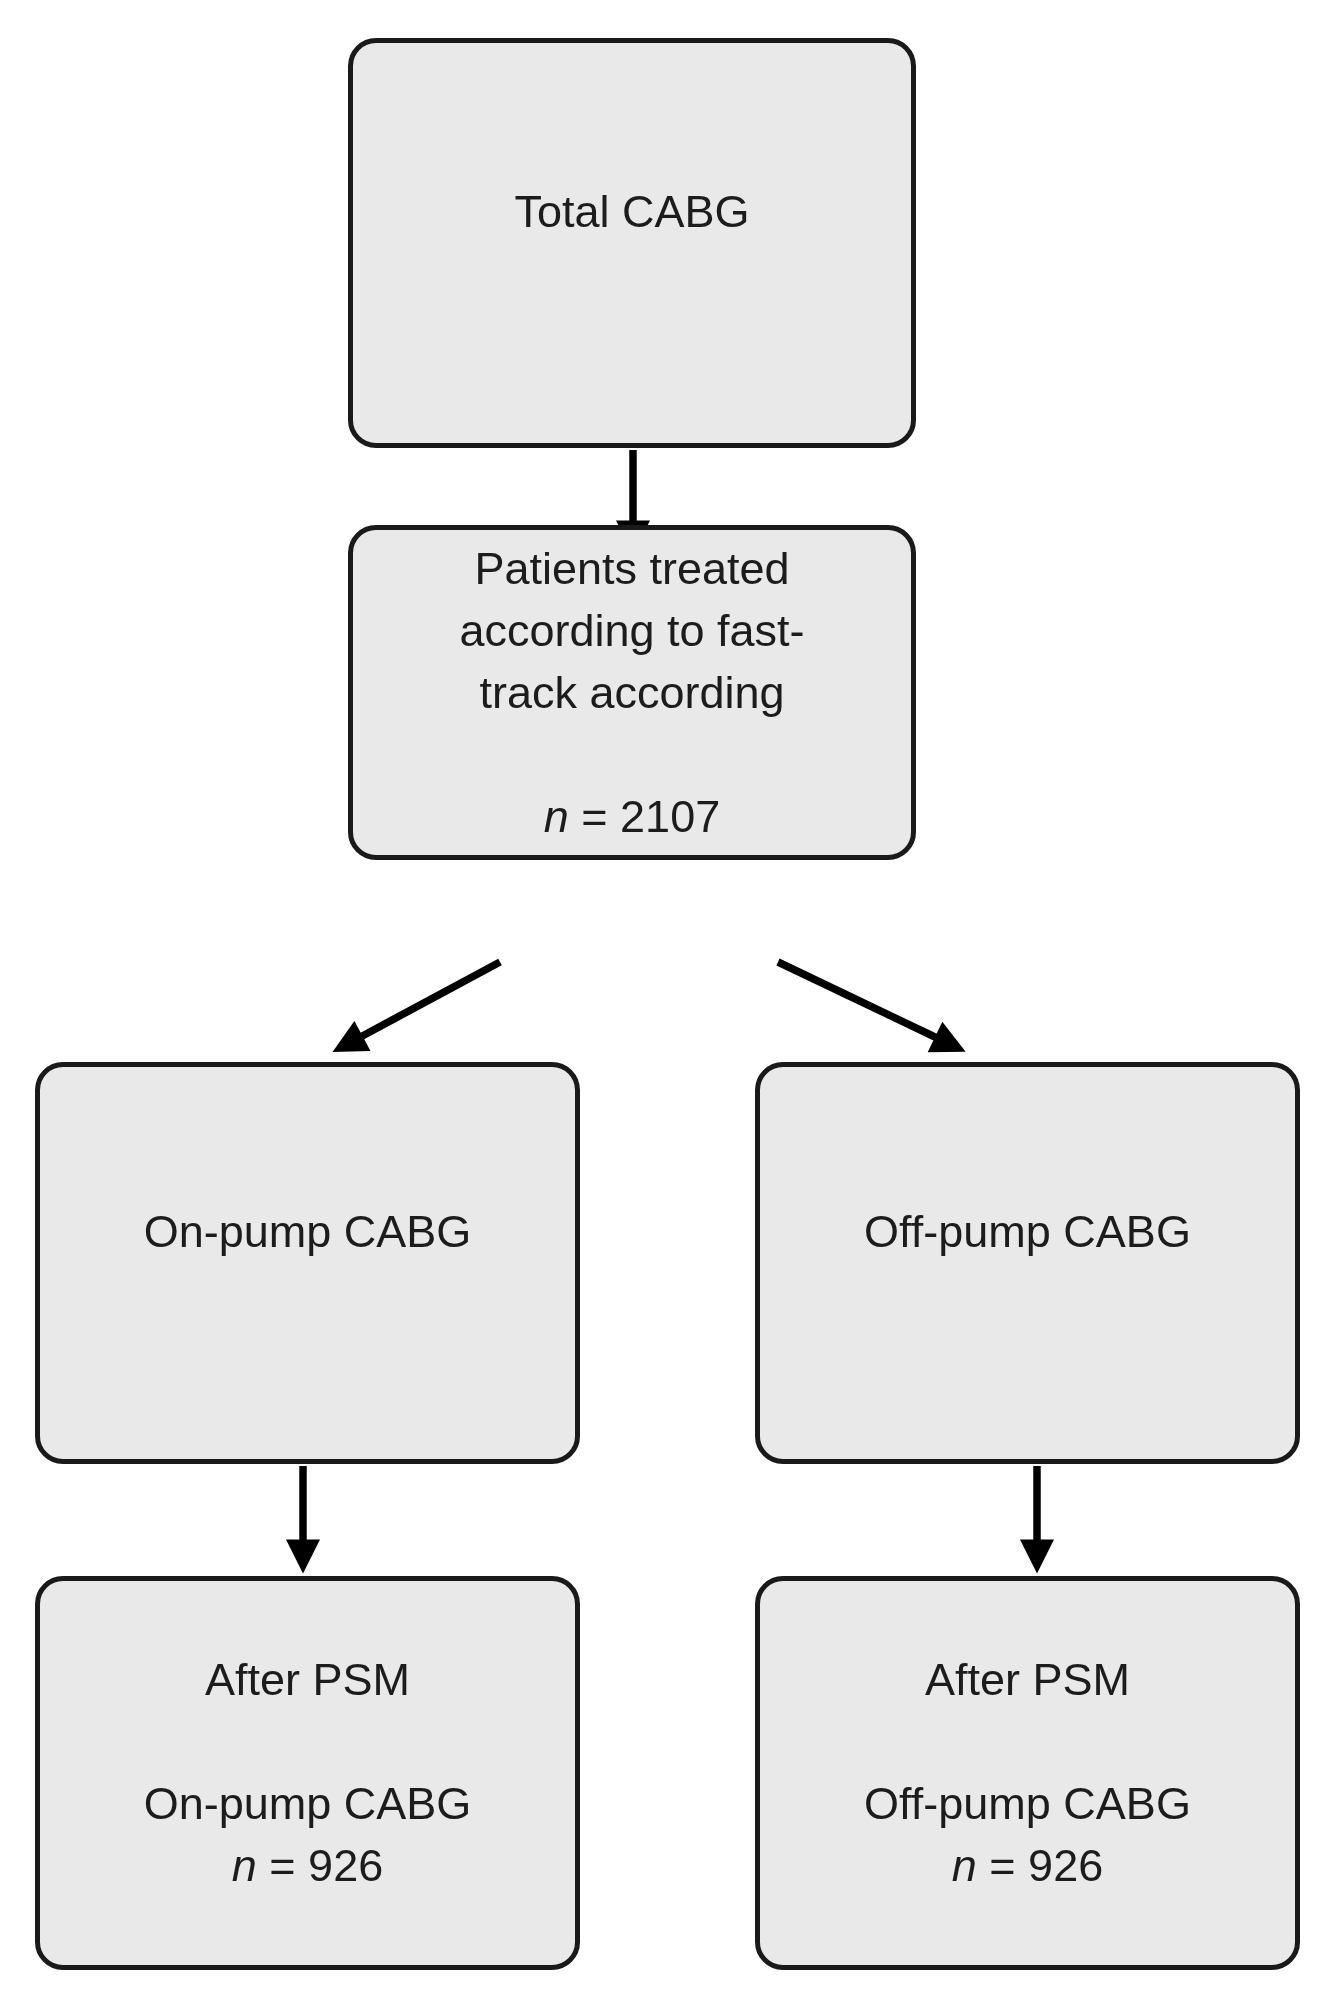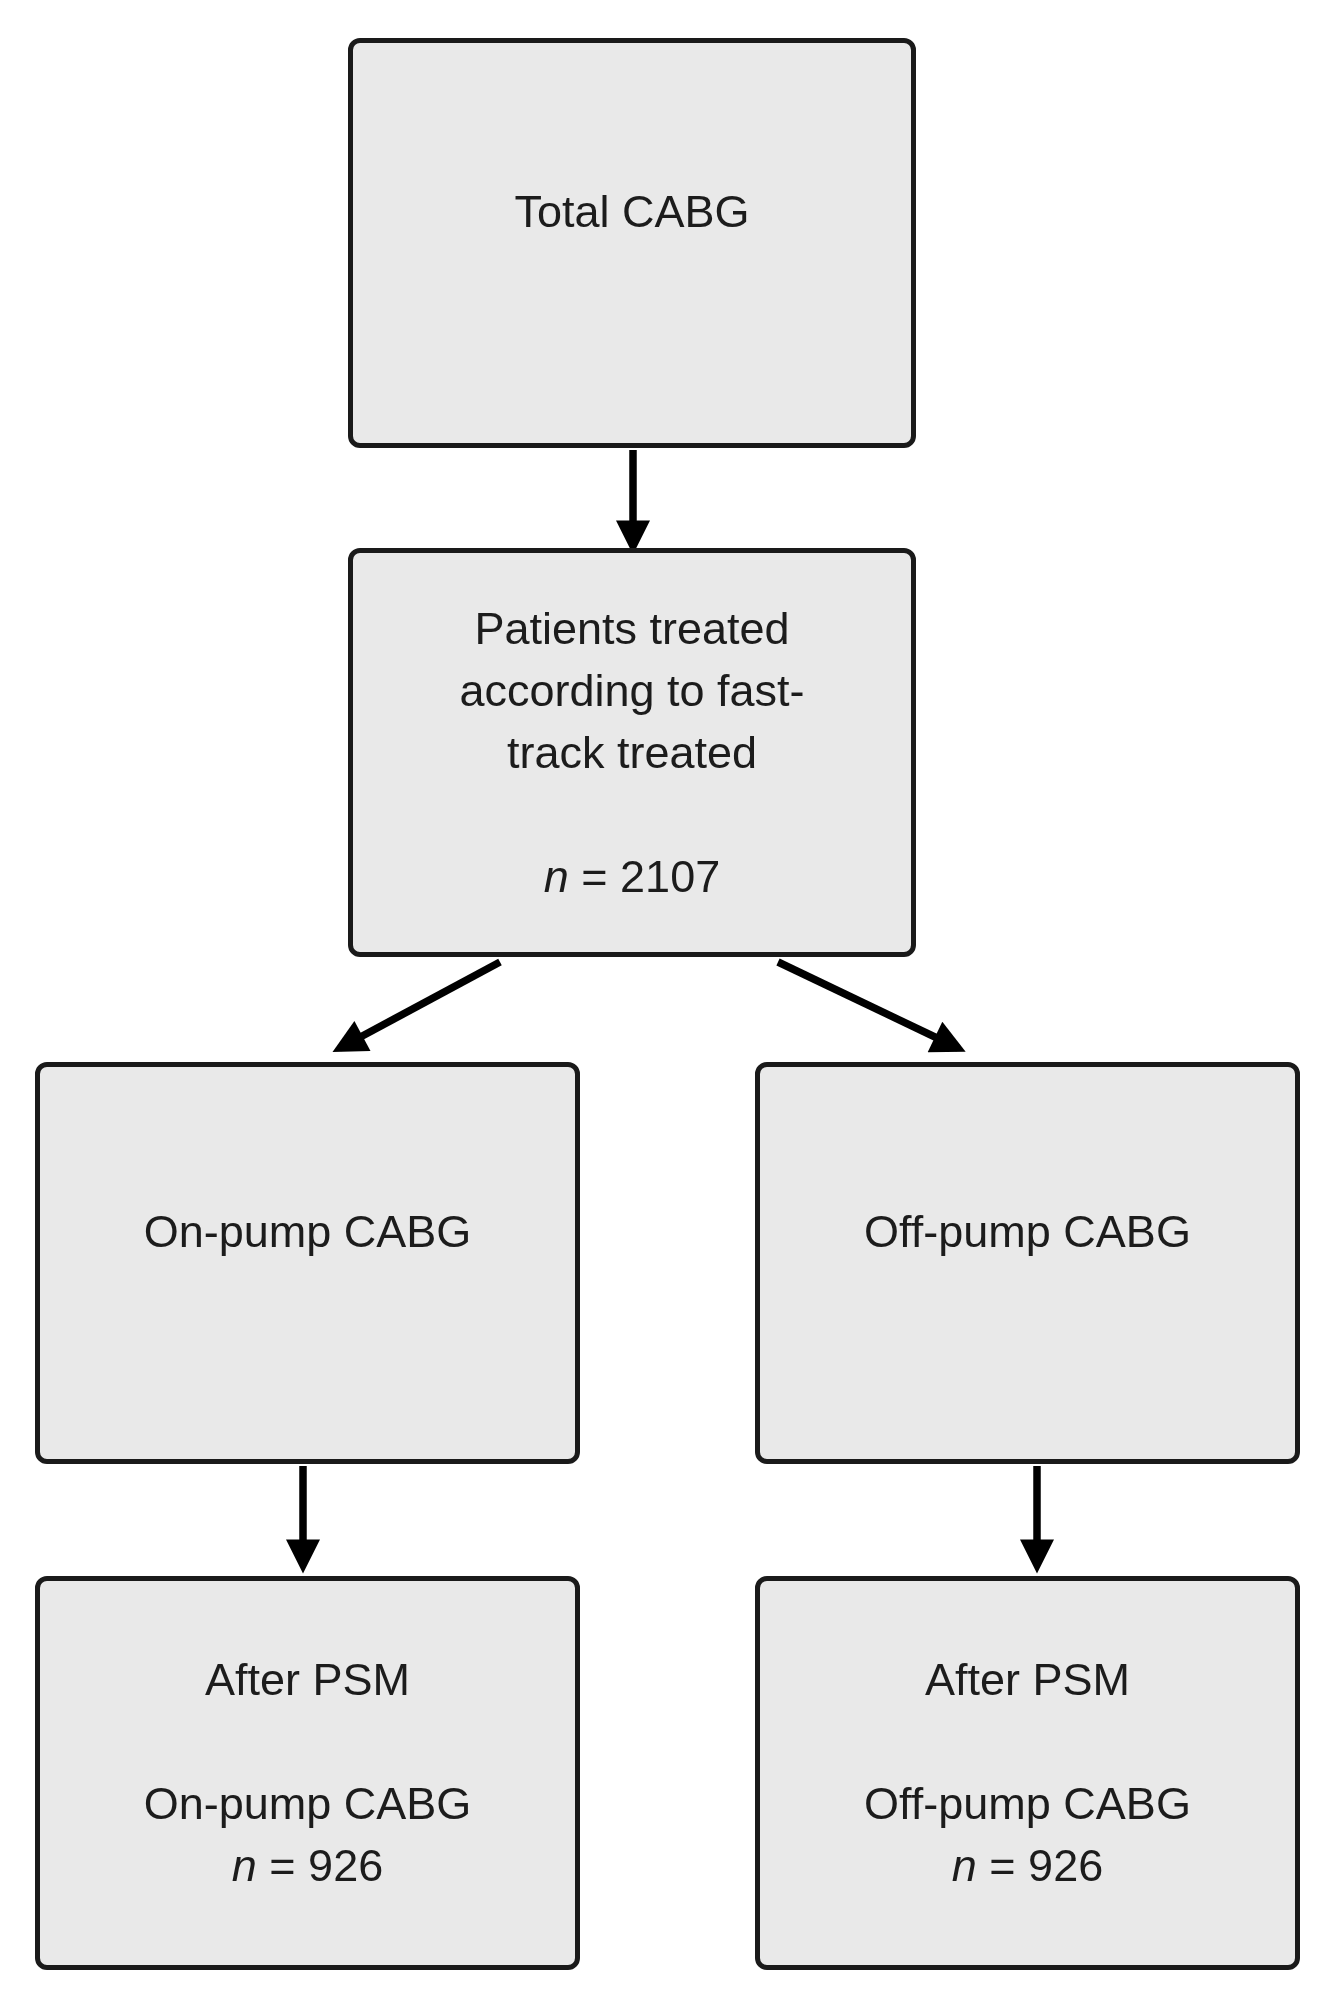--- a/index.html
+++ b/index.html
@@ -22,35 +22,35 @@
   .arrows {
     position: absolute;
     left: 0; top: 0;
     width: 1335px; height: 2015px;
   }
   .node {
     position: absolute;
     box-sizing: border-box;
     background: var(--node-fill);
     border: 5px solid var(--node-border);
-    border-radius: 12px;
+    border-radius: 28px;
     display: flex;
     flex-direction: column;
     justify-content: center;
     align-items: center;
     text-align: center;
     font-size: 45px;
   }
   .ln { line-height: 62px; height: 62px; white-space: nowrap; }
   .ln.blank { visibility: hidden; }
   .nvar { font-style: italic; }
 
   
   #node-total      { left: 348px; top: 38px;   width: 568px; height: 410px; }
-  #node-fasttrack  { left: 348px; top: 548px;  width: 568px; height: 409px; }
+  #node-fasttrack  { left: 348px; top: 525px;  width: 568px; height: 335px; }
   #node-onpump     { left: 35px;  top: 1062px; width: 545px; height: 402px; }
   #node-offpump    { left: 755px; top: 1062px; width: 545px; height: 402px; }
   #node-psm-on     { left: 35px;  top: 1576px; width: 545px; height: 394px; }
   #node-psm-off    { left: 755px; top: 1576px; width: 545px; height: 394px; }
 
   svg line { stroke: var(--arrow); stroke-width: 7.5; }
   svg .head { fill: var(--arrow); }
 </style>
 </head>
 <body>
@@ -81,21 +81,21 @@
   </svg>
 
   <div class="node" id="node-total">
     <div class="ln">Total CABG</div>
     <div class="ln blank"></div>
   </div>
 
   <div class="node" id="node-fasttrack">
     <div class="ln">Patients treated</div>
     <div class="ln">according to fast-</div>
-    <div class="ln">track treated</div>
+    <div class="ln">track according</div>
     <div class="ln blank"></div>
     <div class="ln"><span class="nvar">n</span><span> = 2107</span></div>
   </div>
 
   <div class="node" id="node-onpump">
     <div class="ln">On-pump CABG</div>
     <div class="ln blank"></div>
   </div>
 
   <div class="node" id="node-offpump">

